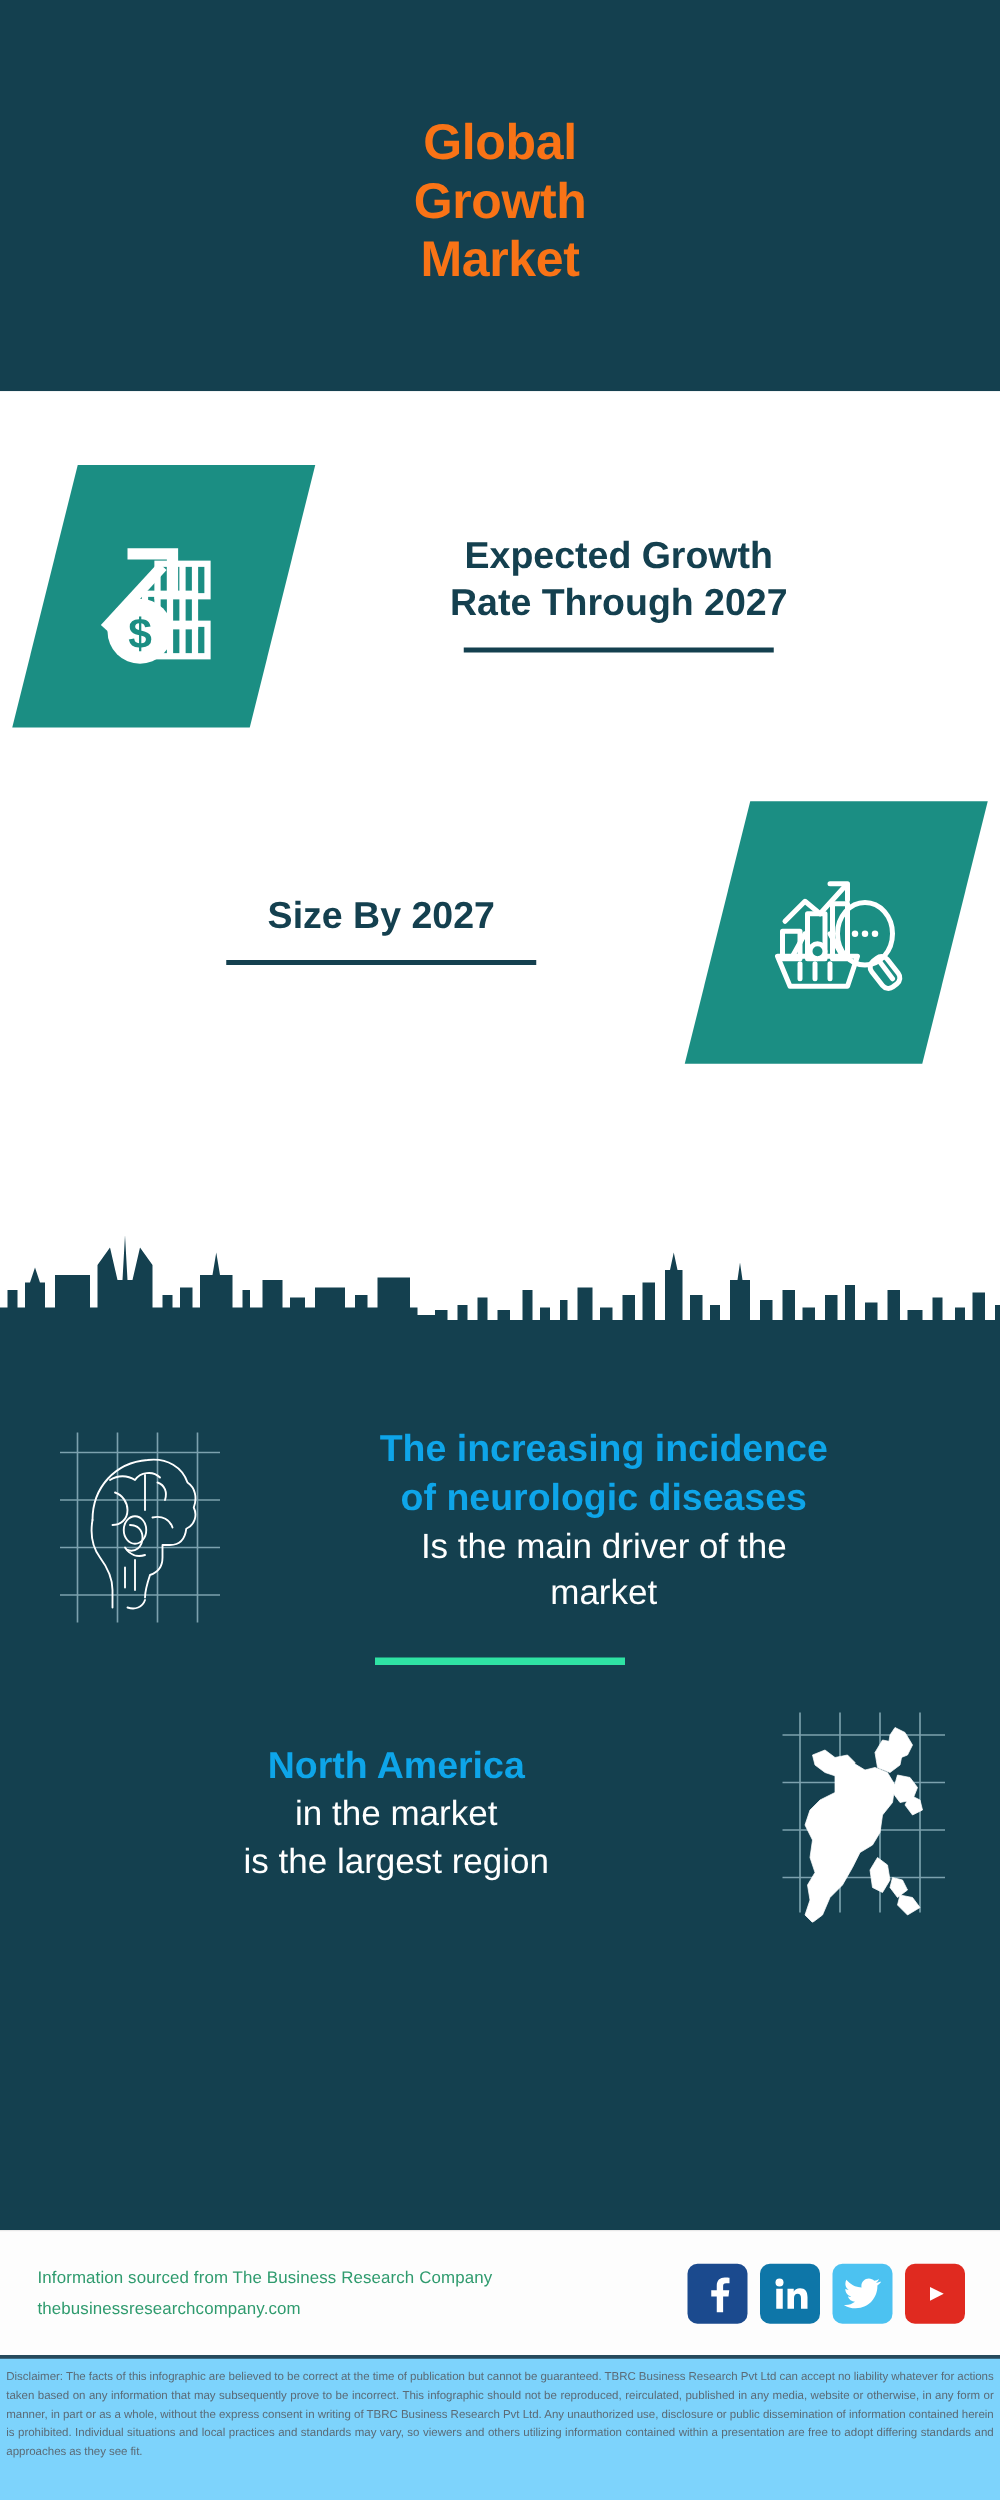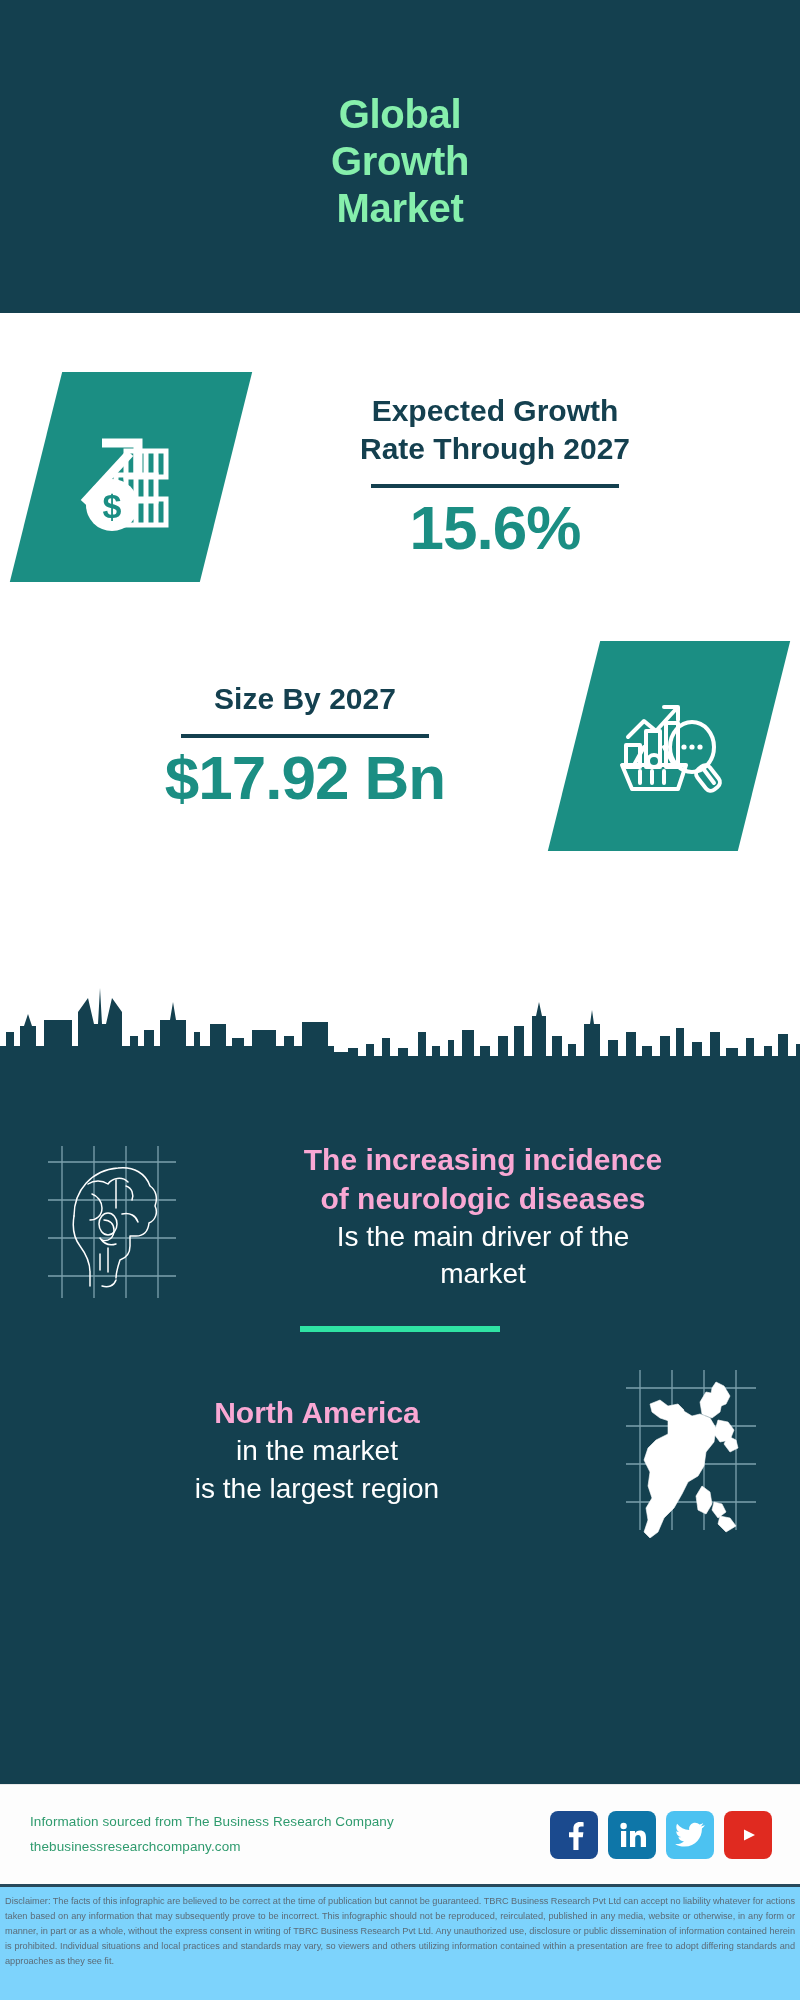--- a/index.html
+++ b/index.html
@@ -17,21 +17,21 @@
   .header {
     background:#14404f;
     height:313px;
     display:flex;
     flex-direction:column;
     align-items:center;
     justify-content:center;
     padding:10px 20px 0;
   }
   .header-title {
-    color:#86efac;
+    color:#f97316;
     font-size:40px;
     font-weight:bold;
     line-height:1.17;
     text-align:center;
     letter-spacing:-0.3px;
   }
   .header-title .ln { display:block; white-space:nowrap; }
 
   
   .stats {
@@ -115,21 +115,21 @@
   .grid-icon {
     flex:0 0 auto;
     width:160px;
     height:176px;
     position:relative;
   }
   .grid-icon svg { position:absolute; inset:0; }
 
   .dark-text { flex:1 1 auto; text-align:center; padding:0 4px; }
   .dark-hl {
-    color:#f9a8d4;
+    color:#0ea5e9;
     font-size:30px;
     font-weight:bold;
     line-height:1.3;
   }
   .dark-sub {
     color:#ffffff;
     font-size:28px;
     font-weight:normal;
     line-height:1.33;
   }
@@ -217,31 +217,29 @@
             <text x="40" y="101" font-family="Liberation Sans, sans-serif" font-size="34" font-weight="bold" fill="#1b8e83" text-anchor="middle">$</text>
           </svg>
         </div>
       </div>
       <div class="stat-text">
         <div class="stat-label">
           <div>Expected Growth</div>
           <div>Rate Through 2027</div>
         </div>
         <div class="stat-rule"></div>
-        <div class="stat-value">15.6%</div>
       </div>
     </div>
 
     <div class="stat-row two">
       <div class="stat-text">
         <div class="stat-label">
           <div>Size By 2027</div>
         </div>
         <div class="stat-rule"></div>
-        <div class="stat-value">$17.92 Bn</div>
       </div>
       <div class="para">
         <div class="para-shape"></div>
         <div class="para-icon">
           <svg width="118" height="118" viewBox="0 0 118 118" fill="none" stroke="#fff" stroke-width="4" stroke-linecap="round" stroke-linejoin="round">
 
             <path d="M18 50 L34 34 L46 44 L66 22"></path>
             <path d="M54 20 L68 20 L68 33"></path>
 
             <rect x="16" y="58" width="14" height="22"></rect>

